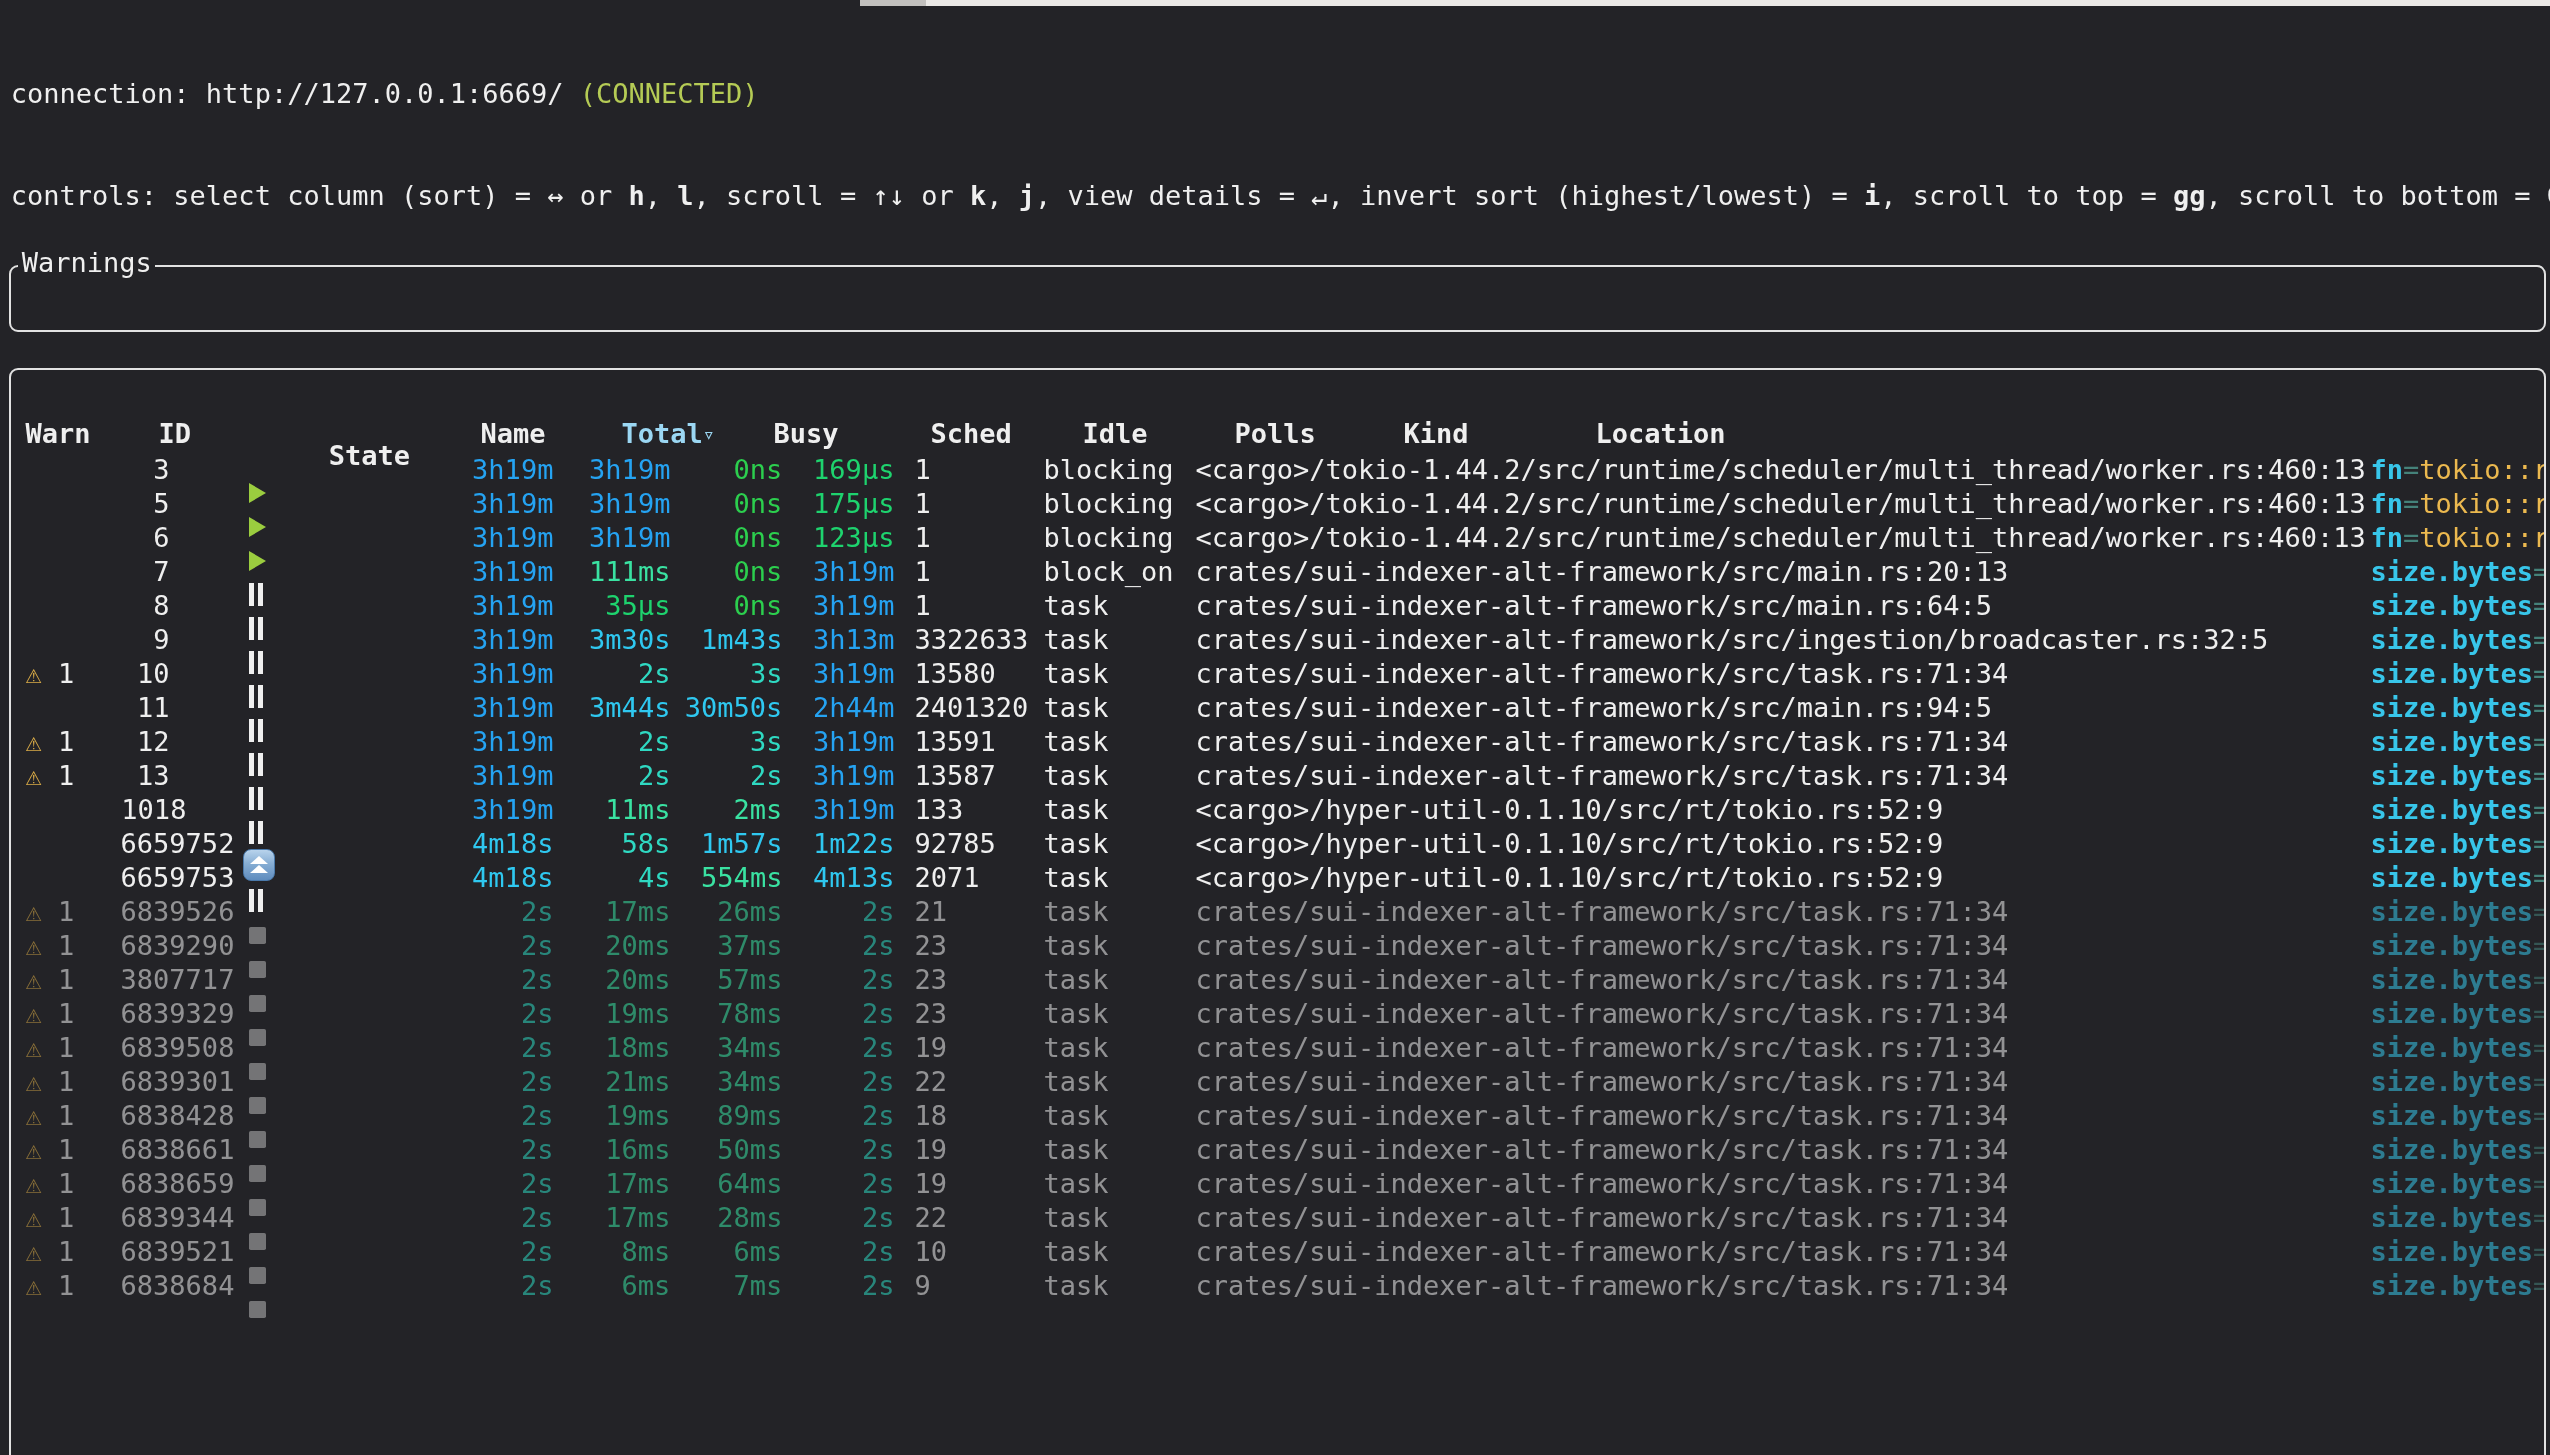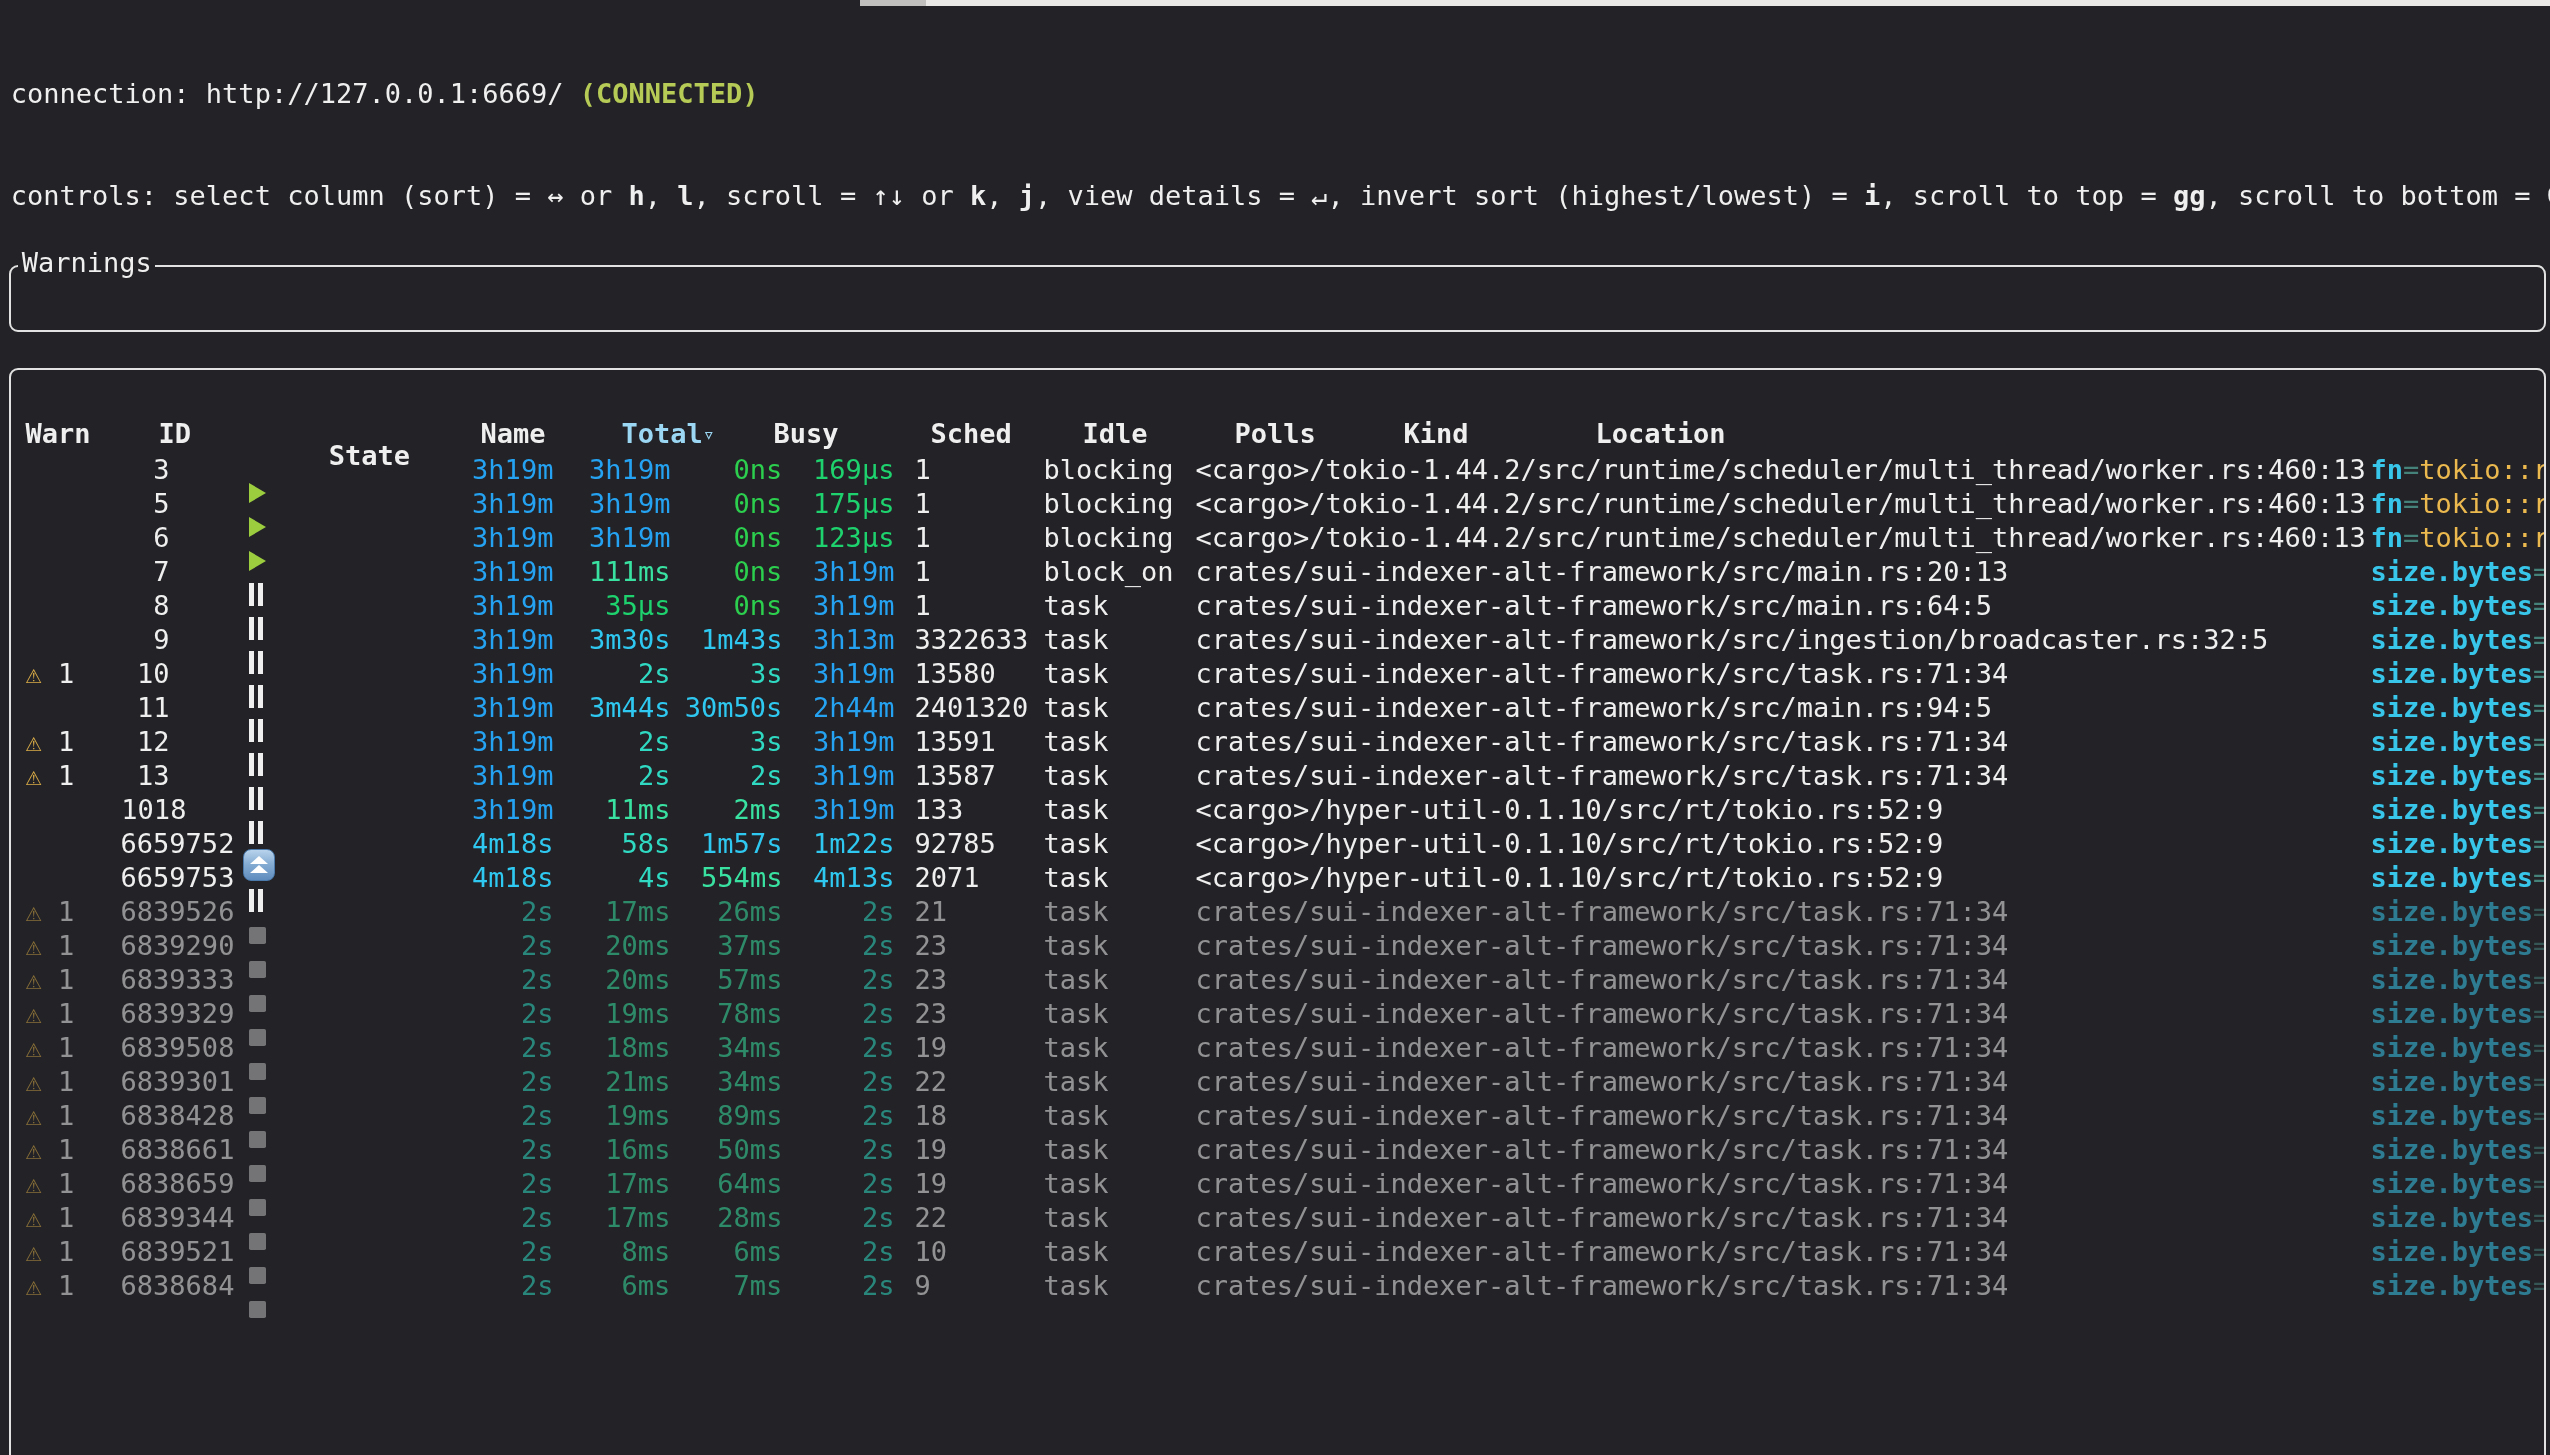--- a/index.html
+++ b/index.html
@@ -22,21 +22,21 @@
   }
   html,body{margin:0;padding:0;width:2550px;height:1456px;overflow:hidden;
     background:var(--bg);color:var(--fg);
     font-family:"DejaVu Sans Mono","Liberation Mono",monospace;
     font-size:27px;line-height:34px;}
   b,.b{font-weight:700;}
   .top-strip{position:absolute;top:0;left:860px;width:1691px;height:6.3px;background:#eae8e6;}
   .top-strip .thumb{position:absolute;left:0;top:0;width:66px;height:6.3px;background:#c2c0be;}
   .info{padding:9px 0 0 10.8px;white-space:pre;}
   .info .line{height:34px;overflow:hidden;white-space:pre;}
-  .connected{color:var(--connected);font-weight:700;margin-top:32px;}
+  .connected{color:var(--connected);font-weight:400;margin-top:32px;}
   .box{position:relative;margin:0 3.6px 0 9px;border:2.7px solid var(--border);border-radius:9px;}
   .box-title{position:absolute;top:-21.5px;left:7.2px;background:var(--bg);padding:0 3.6px;white-space:pre;}
   .box-title .t{font-weight:400;}
   #warnings-box{margin-top:18px;height:63px;}
   #warnings-box .witem{padding:10.8px 0 0 12.6px;white-space:pre;}
   .wtri{color:var(--warn);}
   #tasks-box{margin-top:36px;height:1256px;border-bottom:none;border-radius:9px 9px 0 0;}
   .trow,.thead{display:grid;white-space:pre;align-items:center;padding-left:14.4px;
     grid-template-columns:93px 116px 126px 101px 92px 117px 112px 112px 149px 152px 1175px 1fr;}
   .thead{height:36px;margin-top:25px;font-weight:700;gap:40px;}
@@ -293,21 +293,21 @@
   <div class="c num"><span class="u-ms">20ms</span></div>
   <div class="c num"><span class="u-ms">37ms</span></div>
   <div class="c num"><span class="u-s">2s</span></div>
   <div class="c polls">23</div>
   <div class="c">task</div>
   <div class="c">crates/sui-indexer-alt-framework/src/task.rs:71:34</div>
   <div class="c"><span class="fkey">size.bytes</span><span class="feq">=</span><span class="fval"></span></div>
 </div>
 <div class="trow dim">
   <div class="c warn"><span class="wtri">⚠</span> <span class="wnum">1</span></div>
-  <div class="c id" style="padding-right:0px">6839333</div>
+  <div class="c id" style="padding-right:0px">3807717</div>
   <div class="c state"><span class="stop-icon"></span></div>
   <div class="c"></div>
   <div class="c num"><span class="u-s">2s</span></div>
   <div class="c num"><span class="u-ms">20ms</span></div>
   <div class="c num"><span class="u-ms">57ms</span></div>
   <div class="c num"><span class="u-s">2s</span></div>
   <div class="c polls">23</div>
   <div class="c">task</div>
   <div class="c">crates/sui-indexer-alt-framework/src/task.rs:71:34</div>
   <div class="c"><span class="fkey">size.bytes</span><span class="feq">=</span><span class="fval"></span></div>

